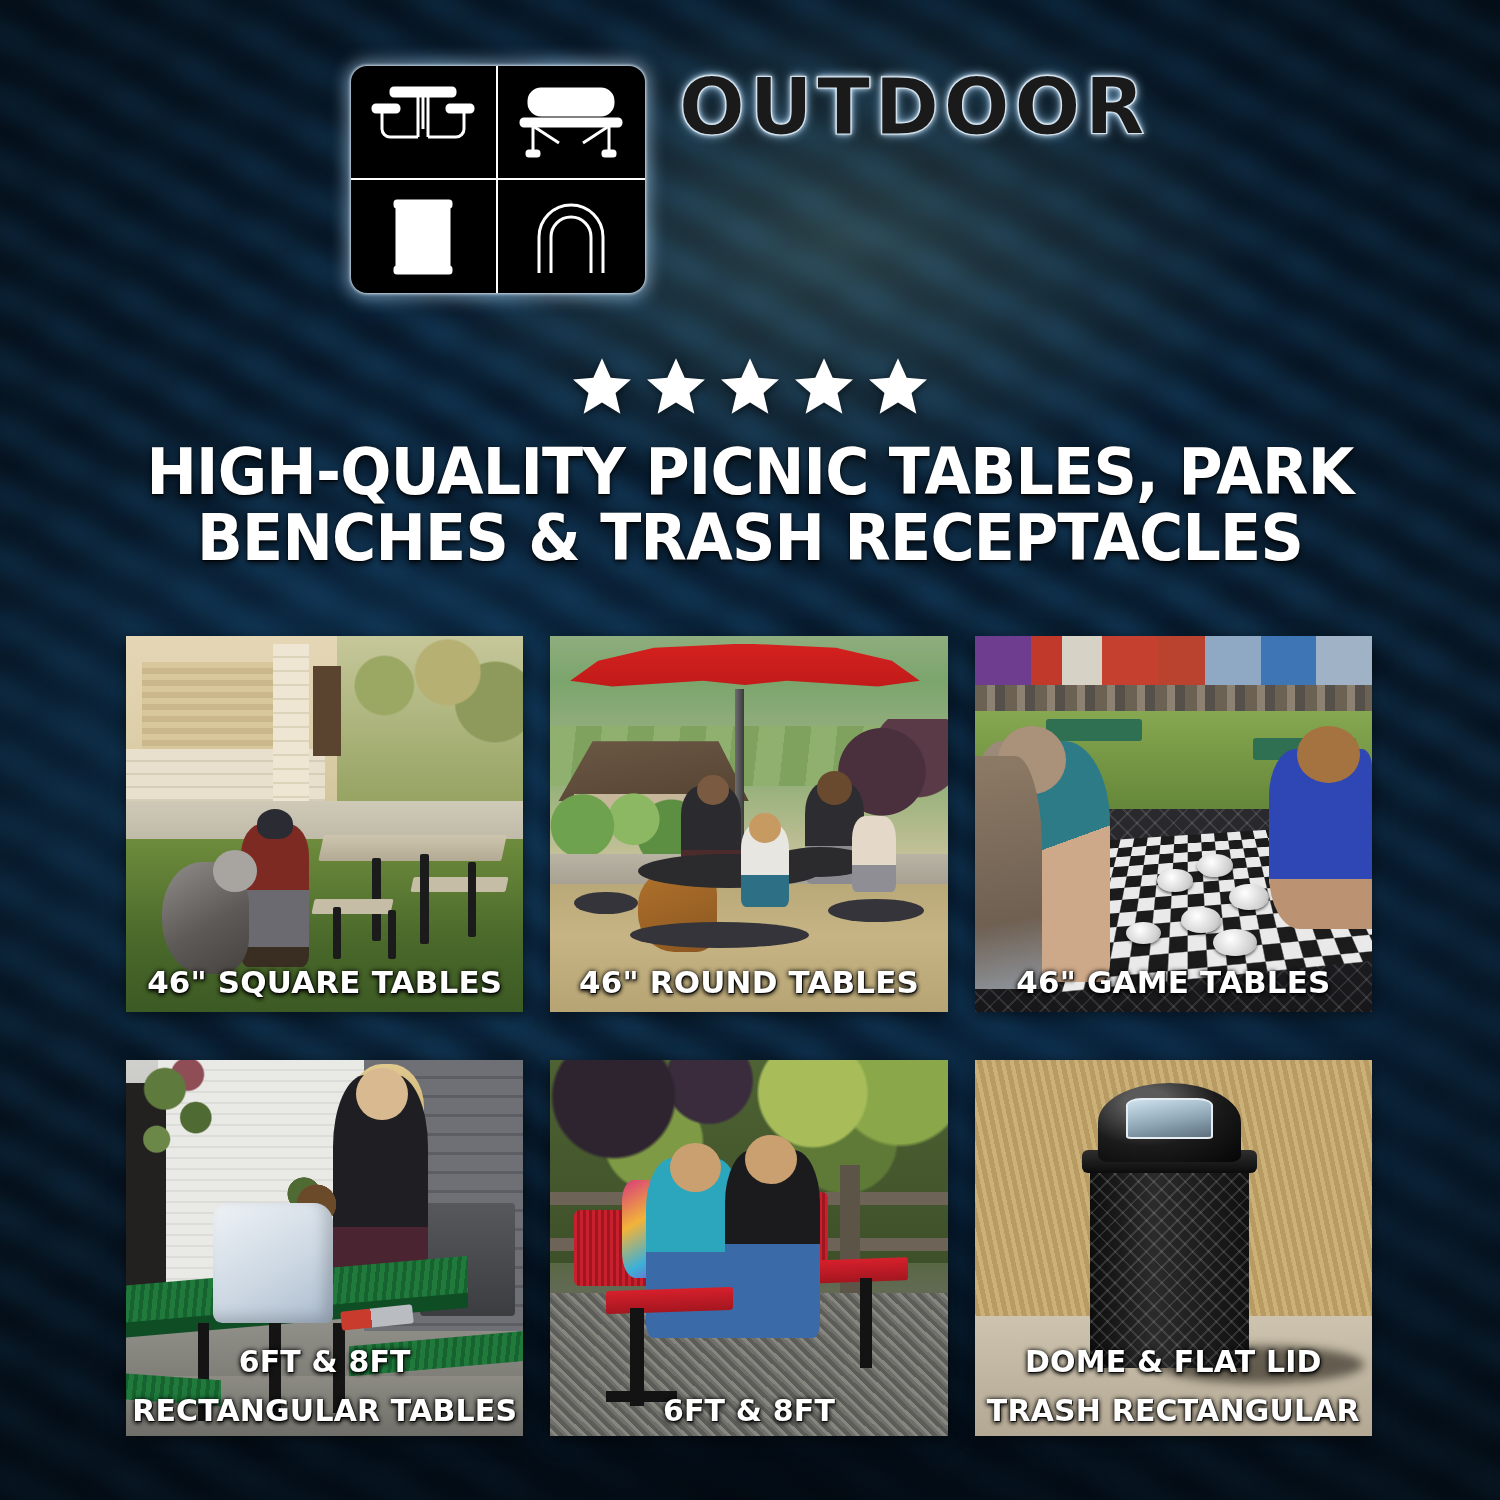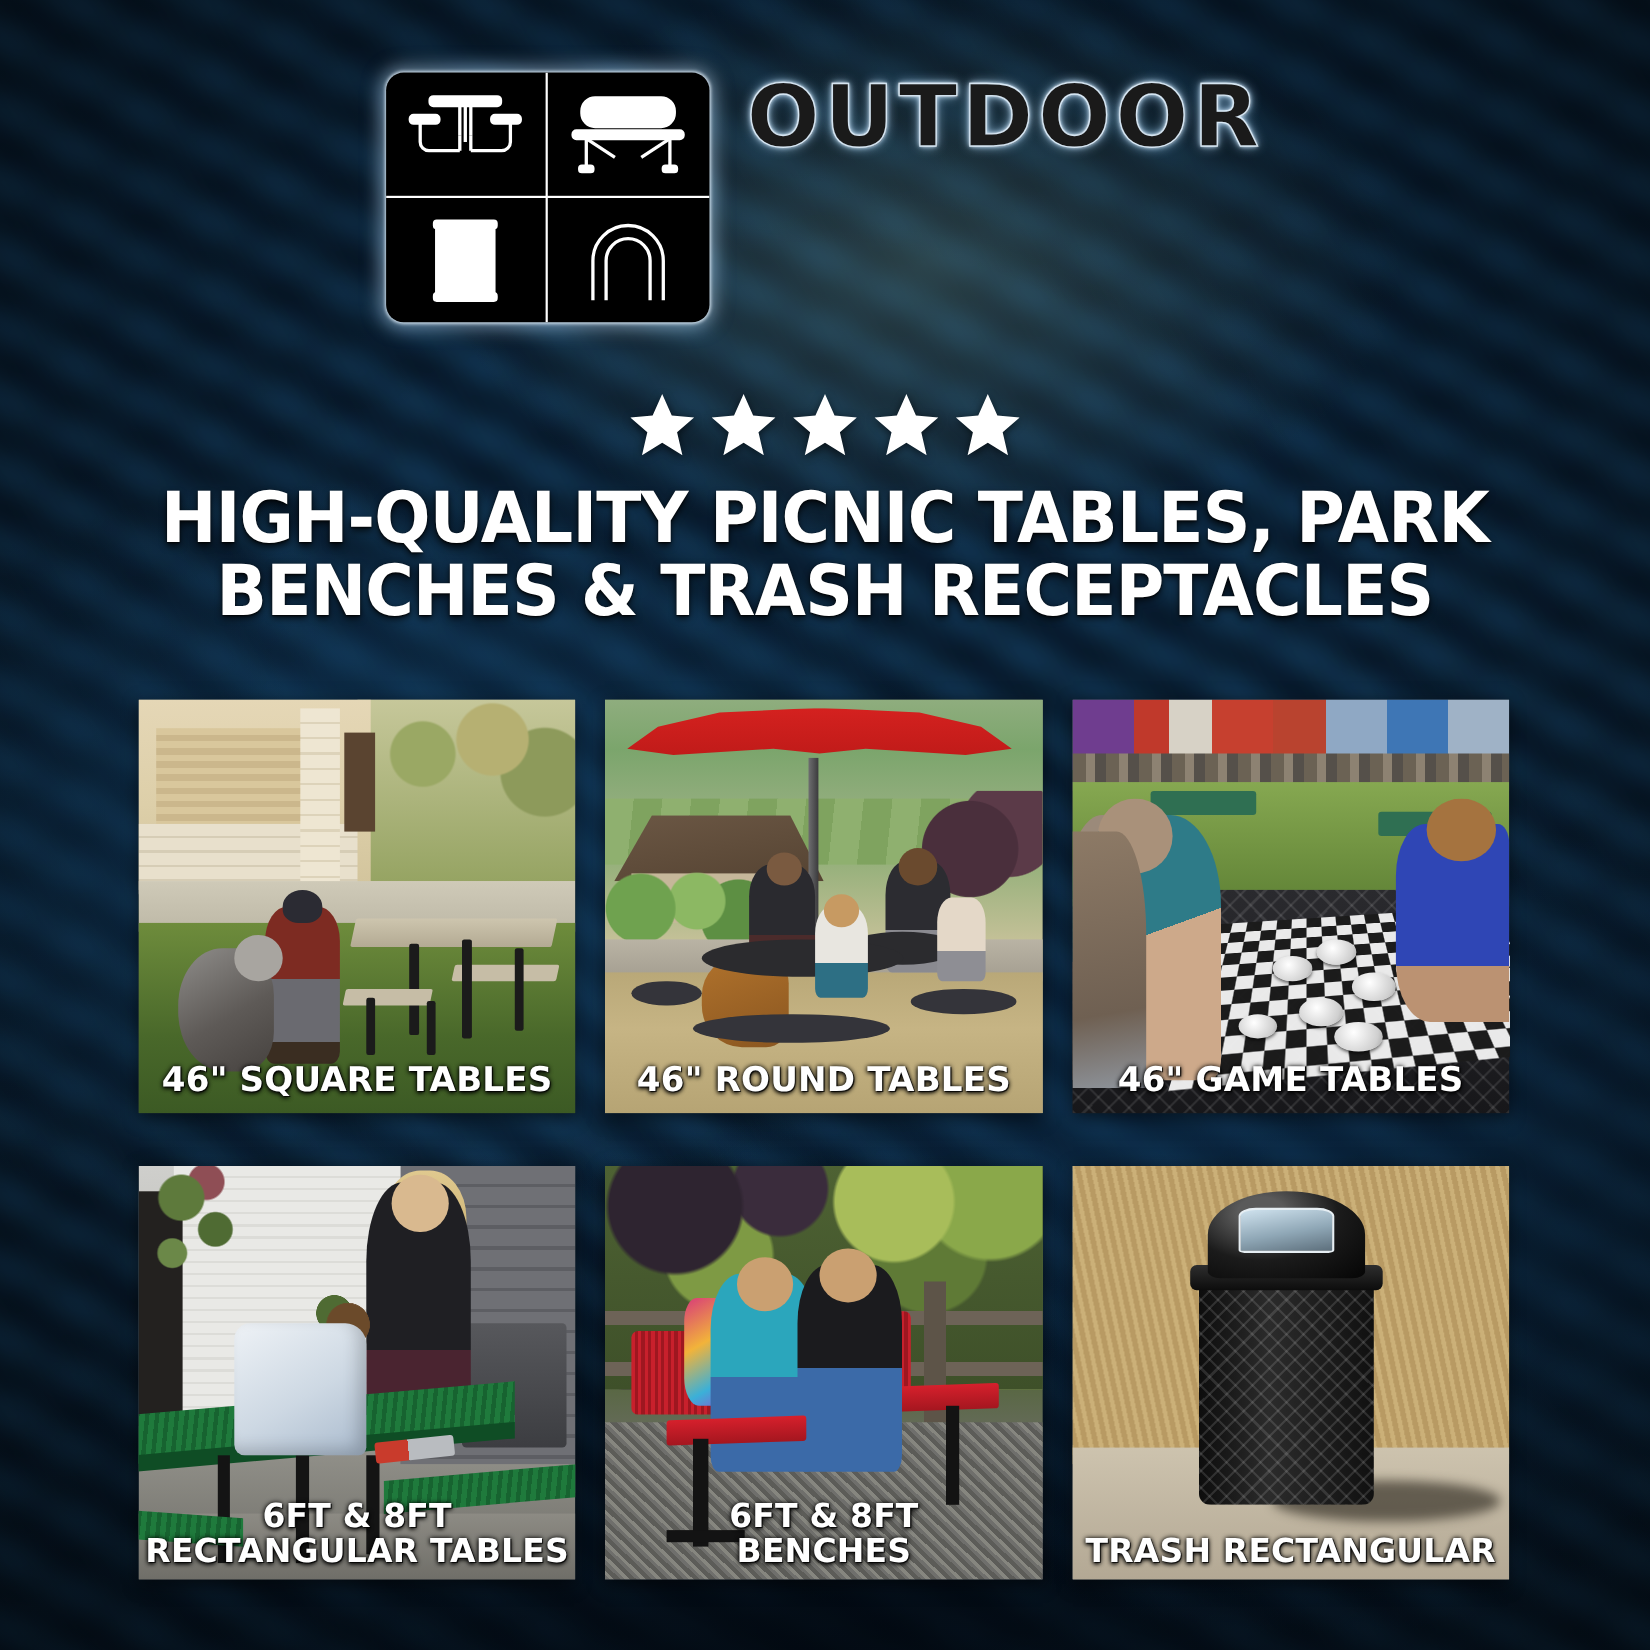--- a/index.html
+++ b/index.html
@@ -111,21 +111,21 @@
   .scene { position:absolute; inset:0; }
   .cap {
     position:absolute; left:6px; right:6px; bottom:14px;
     text-align:center; color:#fff;
     font-family:"DejaVu Sans", sans-serif; font-weight:700;
     font-size:31px; line-height:1.0; letter-spacing:.005em;
     text-shadow:0 0 5px rgba(0,0,0,.95), 0 2px 4px rgba(0,0,0,.9), 1px 1px 0 rgba(0,0,0,.7);
   }
   .cap .l { display:block; }
   .cap.two { bottom:10px; font-size:30px; }
-  .cap.two .l+.l { margin-top:2px; }
+  .cap.two .l+.l { margin-top:19px; }
   .layer    { position:absolute; }
 
   
   .t1-sky   { inset:0; background:linear-gradient(180deg,#cfd8cb 0%,#d9d2b8 30%,#c9c3a4 45%,#8fa15c 52%,#6f8a3e 70%,#5d7a33 100%); }
   .t1-house { left:0; top:0; width:53%; height:46%;
               background:linear-gradient(180deg,#e5d7b6 0%,#ddcfa9 55%,#d2c49c 100%); }
   .t1-siding{ left:4%; top:7%; width:34%; height:23%;
               background:repeating-linear-gradient(180deg,#d9c79c 0 6px,#cbb78c 6px 12px); }
   .t1-stone { left:0; top:30%; width:50%; height:17%;
               background:repeating-linear-gradient(180deg,#e8e0cc 0 11px,#d6cdb6 11px 13px); }
@@ -550,35 +550,35 @@
         <div class="layer t5-boy1"></div>
           <div class="layer t5-boy1h"></div>
         <div class="layer t5-boy2"></div>
           <div class="layer t5-boy2h"></div>
         <div class="layer t5-seat"></div>
         <div class="px t5-legA" style="left:20%;top:66%;width:3.5%;height:26%"></div>
         <div class="px t5-legA" style="left:14%;top:88%;width:18%;height:3%"></div>
       </div>
       <div class="cap two">
         <span class="l">6FT &amp; 8FT</span>
-        <span class="l">BENCHES</span>
       </div>
     </div>
 
     <div class="tile">
       <div class="scene">
         <div class="layer t6-sky"></div>
         <div class="layer t6-sky2"></div>
         <div class="layer t6-grass"></div>
         <div class="layer t6-walk"></div>
         <div class="layer t6-shad"></div>
         <div class="layer t6-body"></div>
         <div class="layer t6-rim"></div>
         <div class="layer t6-dome"></div>
         <div class="layer t6-open"></div>
       </div>
       <div class="cap two">
+        <span class="l">DOME &amp; FLAT LID</span>
         <span class="l">TRASH RECTANGULAR</span>
       </div>
     </div>
 
   </div>
 </div>
 
 </body></html>

